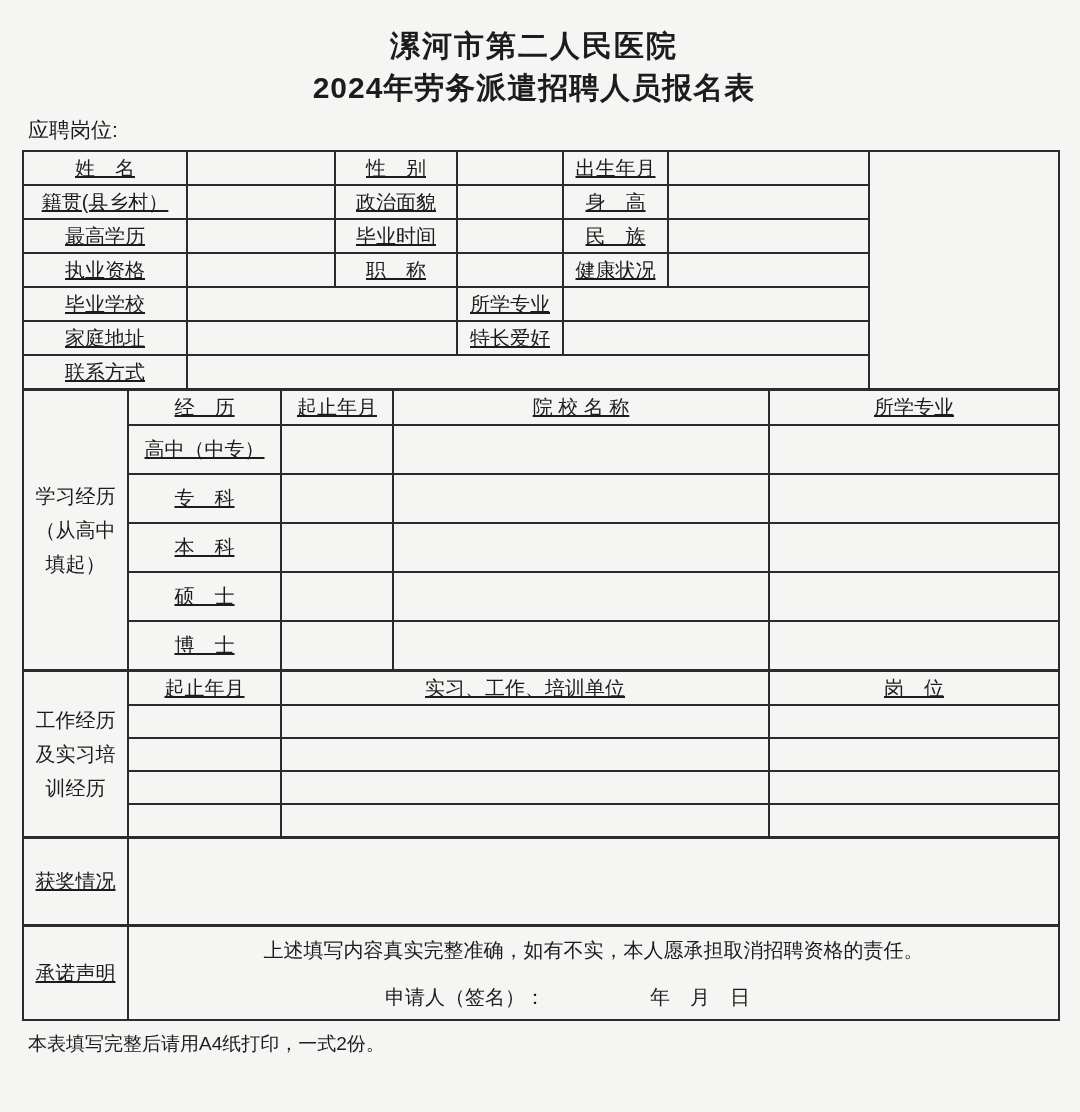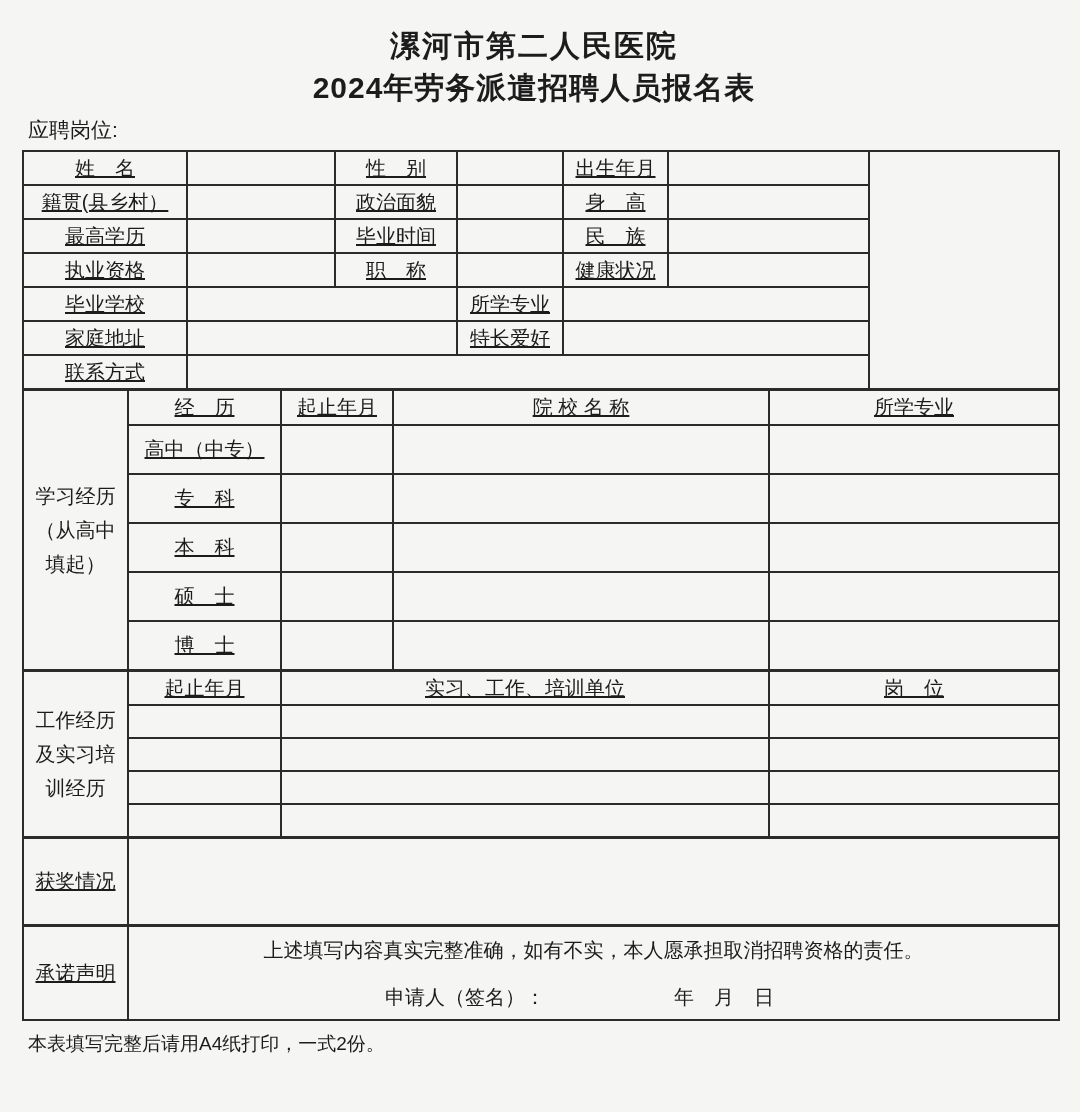--- a/index.html
+++ b/index.html
@@ -58,21 +58,20 @@
   .commit-stmt{
     text-align:center;
     font-size:20px;
     padding-top:2px;
   }
   .commit-sig{
     display:flex;
     align-items:flex-start;
     margin-top:20px;
     font-size:20px;
-    gap:24px;
   }
   .sig-label{margin-left:256px;}
   .date-label{margin-left:105px;}
 
   .footer-note{
     margin:10px 11px 0 28px;
     font-size:19px;
   }
 </style>
 </head>

